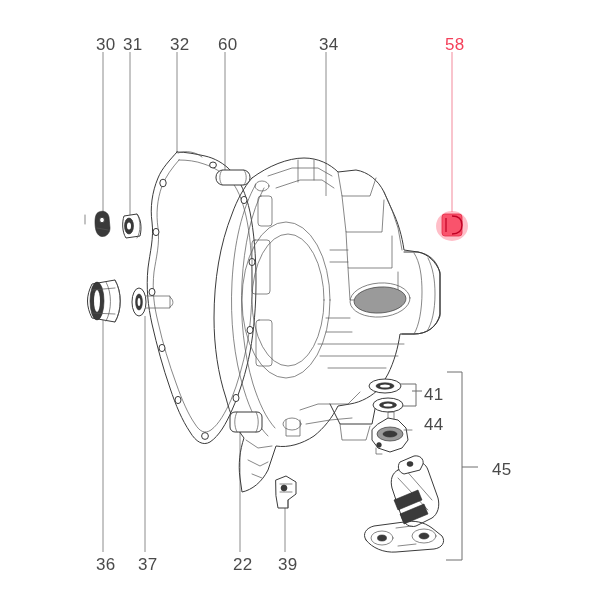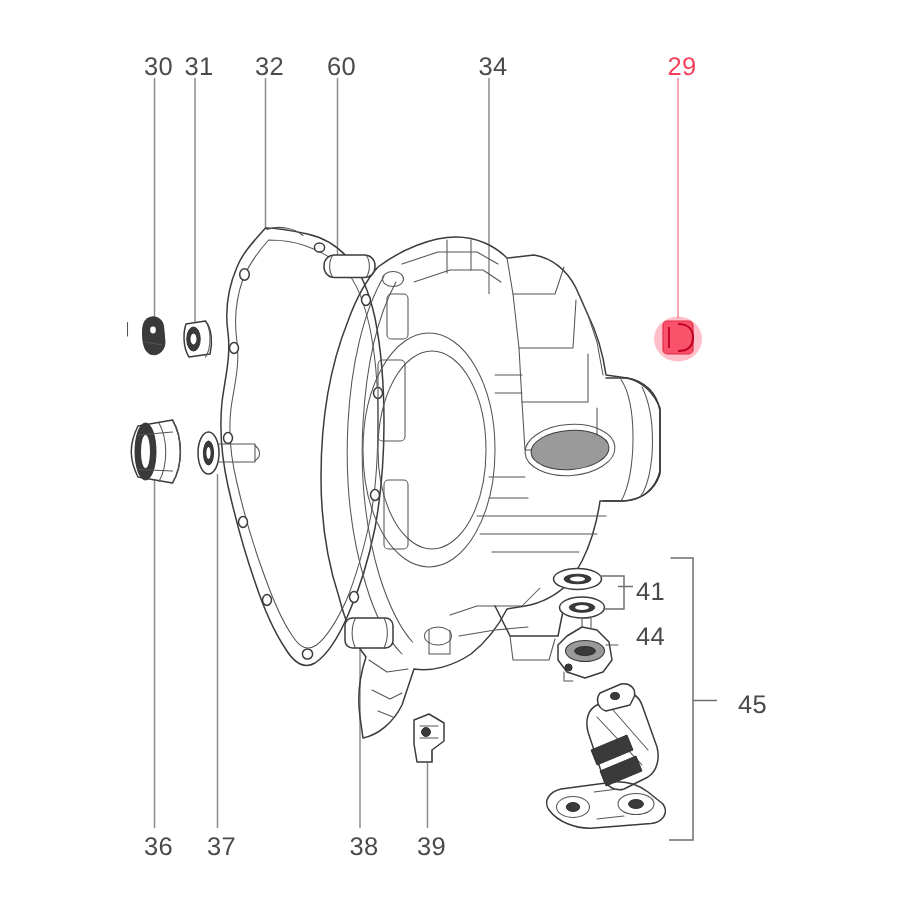--- a/index.html
+++ b/index.html
@@ -370,22 +370,22 @@
       <path class="bracket-line" d="M462 467 L 478 467"></path>
     </g>
 
   </svg>
 
   <div class="callout-label" style="left:96px; top:36px;">30</div>
   <div class="callout-label" style="left:123px; top:36px;">31</div>
   <div class="callout-label" style="left:170px; top:36px;">32</div>
   <div class="callout-label" style="left:218px; top:36px;">60</div>
   <div class="callout-label" style="left:319px; top:36px;">34</div>
-  <div class="callout-label highlight" style="left:445px; top:36px;">29</div>
+  <div class="callout-label highlight" style="left:445px; top:36px;">58</div>
   <div class="callout-label" style="left:96px; top:556px;">36</div>
   <div class="callout-label" style="left:138px; top:556px;">37</div>
-  <div class="callout-label" style="left:233px; top:556px;">38</div>
+  <div class="callout-label" style="left:233px; top:556px;">22</div>
   <div class="callout-label" style="left:278px; top:556px;">39</div>
   <div class="callout-label" style="left:424px; top:386px;">41</div>
   <div class="callout-label" style="left:424px; top:416px;">44</div>
   <div class="callout-label" style="left:492px; top:461px;">45</div>
 
 </div>
 
 </body></html>

